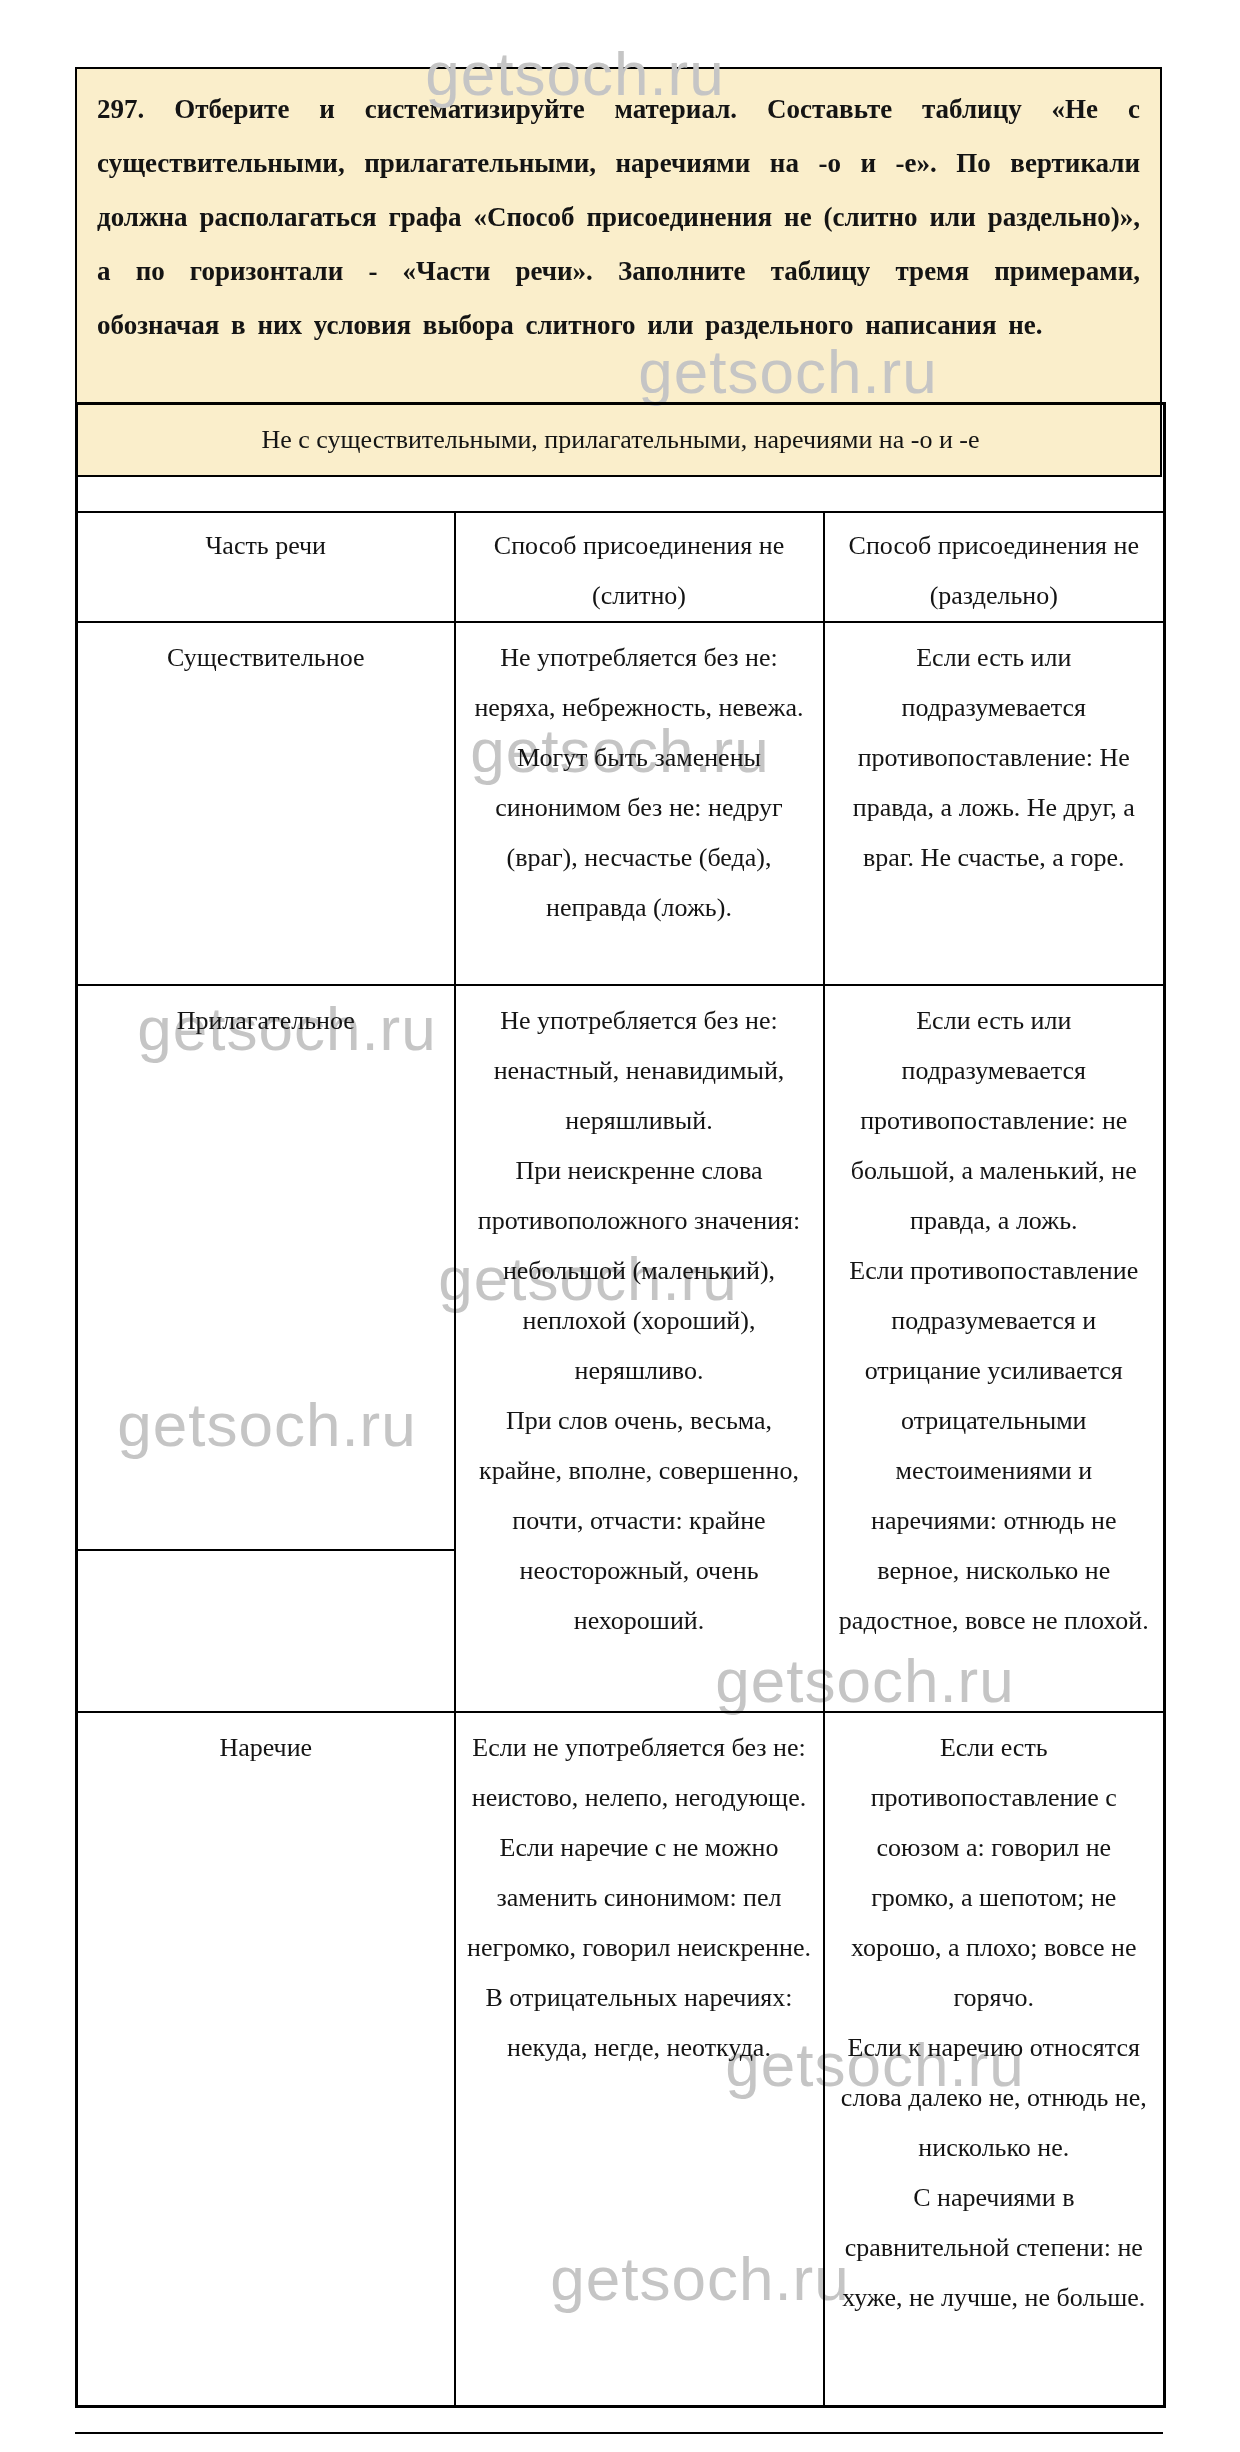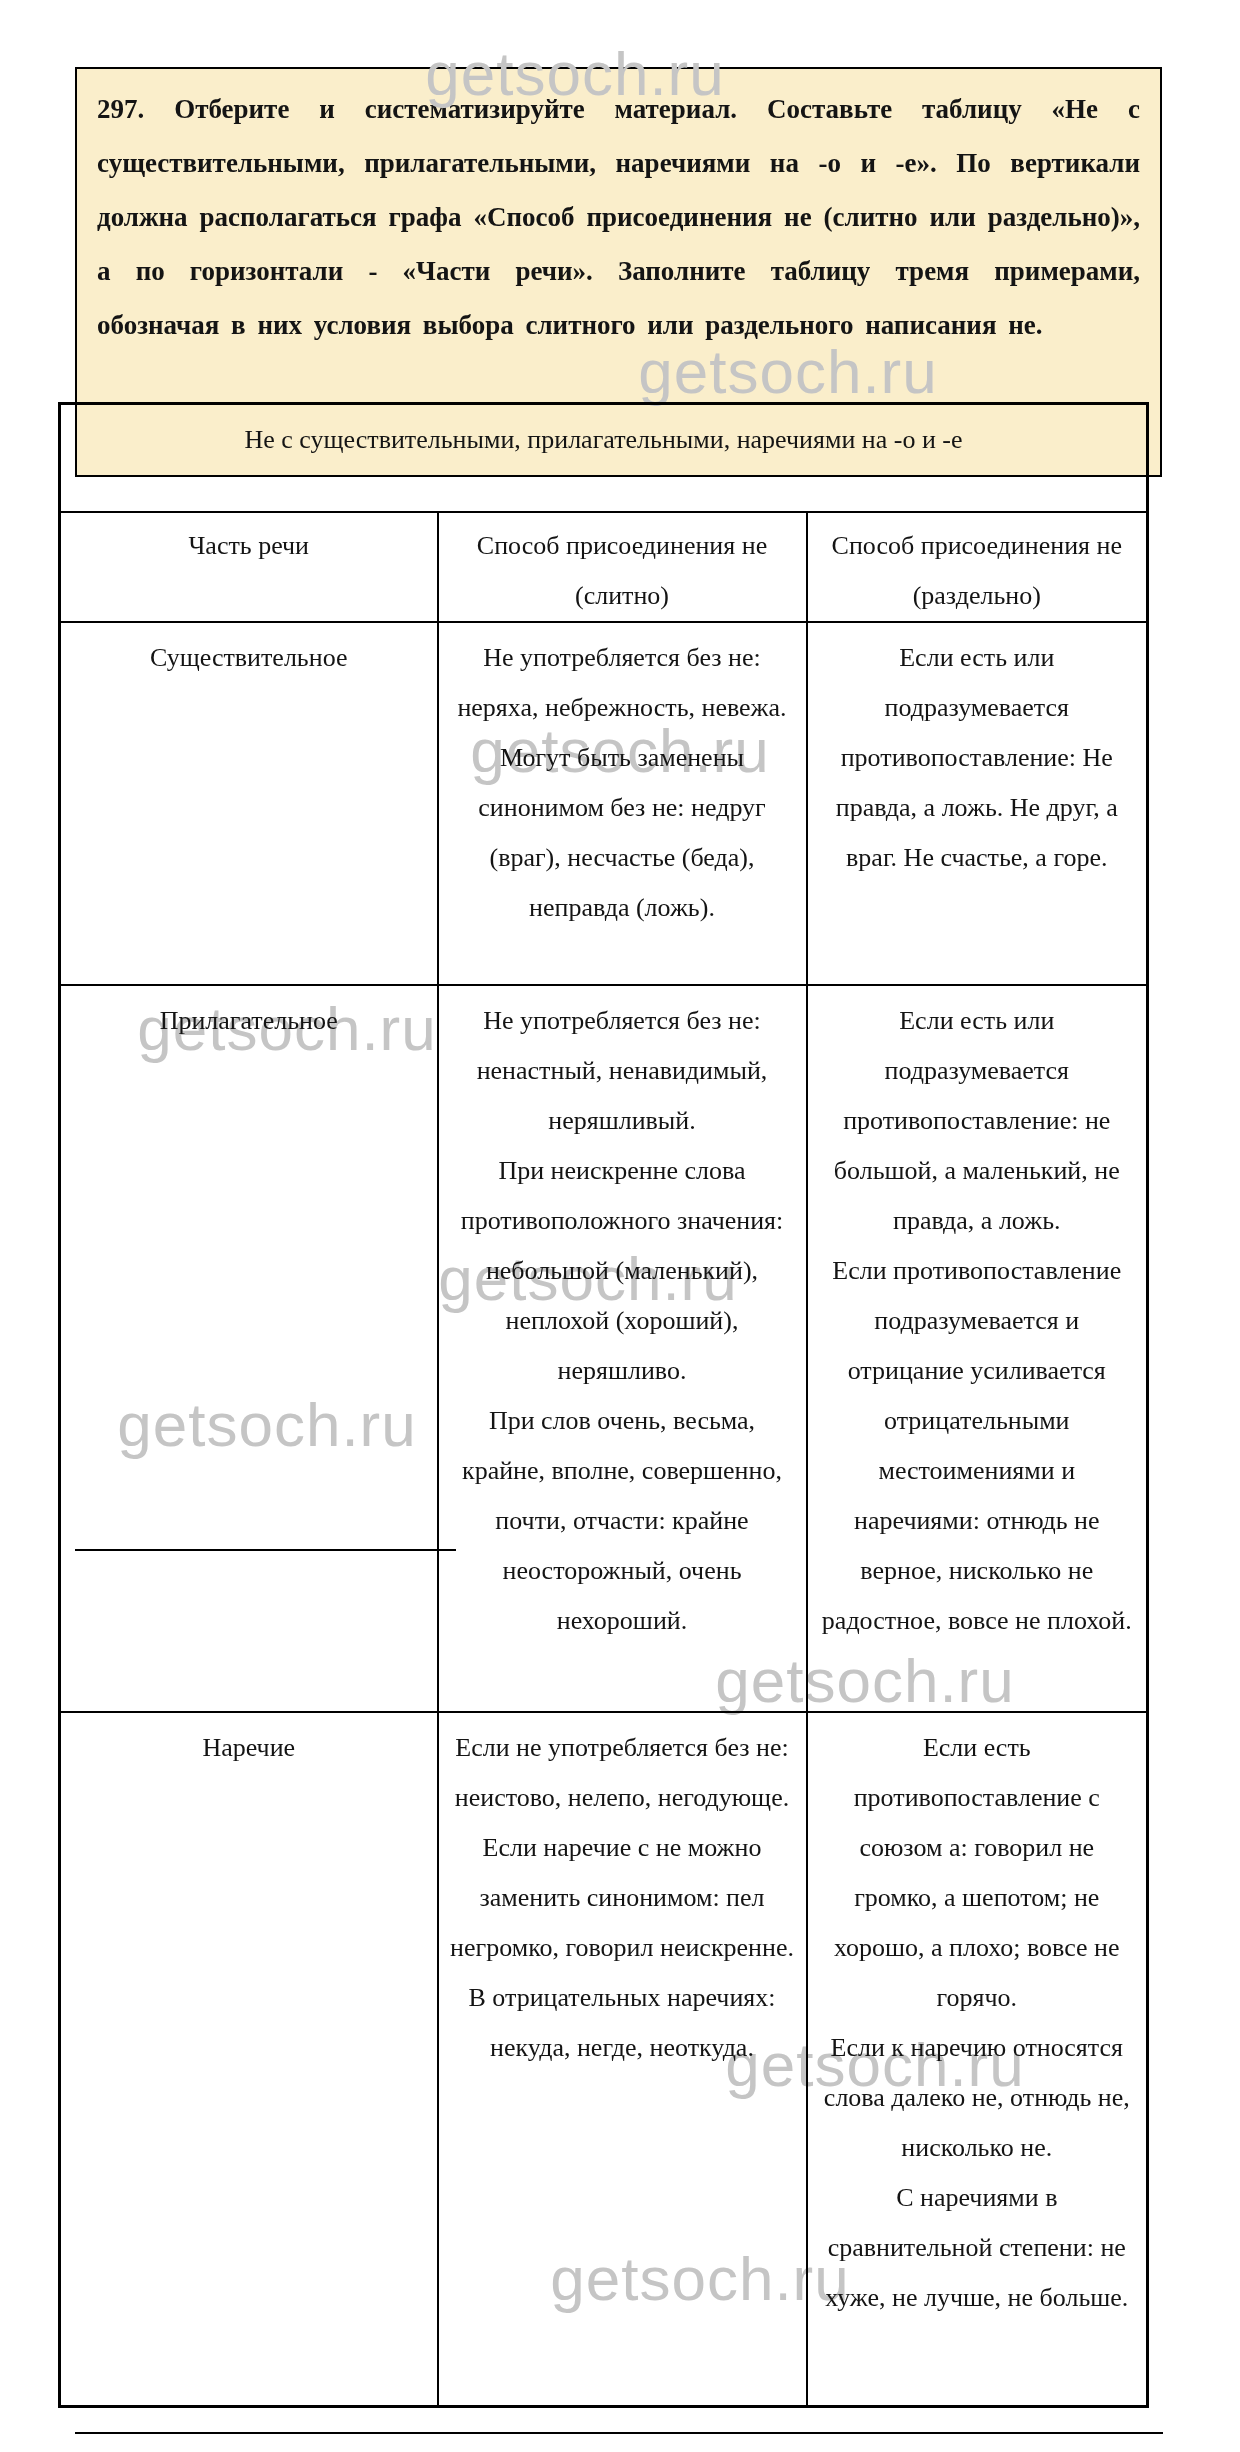--- a/index.html
+++ b/index.html
@@ -35,21 +35,21 @@
     padding: 13px 20px 0 20px;
     font-weight: bold;
     font-size: 27px;
     line-height: 54px;
     text-align: justify;
     color: #141414;
     word-spacing: 5px;
   }
   table.grid {
     position: absolute;
-    left: 58px; top: 402px;
+    left: 75px; top: 402px;
     width: 1088px;
     border-collapse: collapse;
     table-layout: fixed;
     border: 3px solid #000;
     background: transparent;
     z-index: 3;
   }
   table.grid td {
     border: 2px solid #000;
     box-sizing: border-box;

